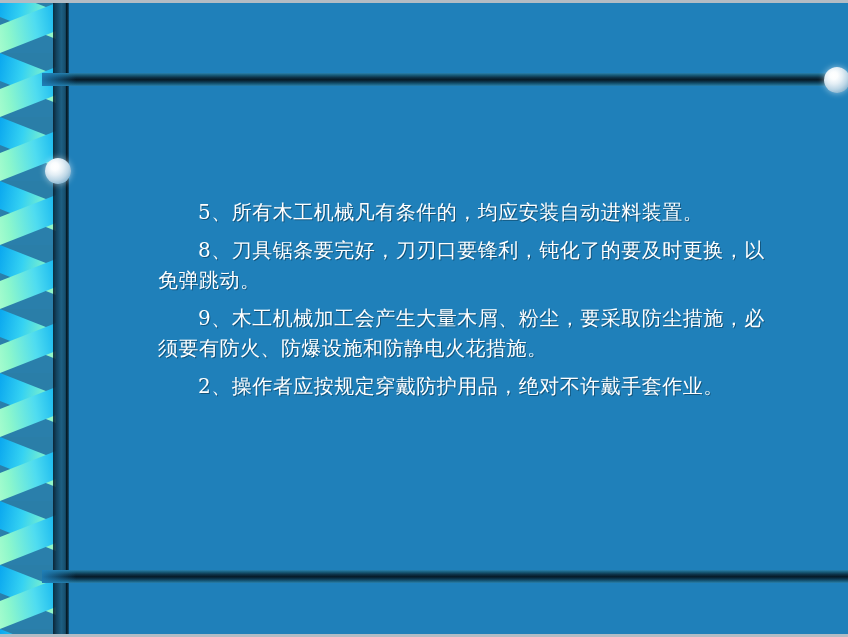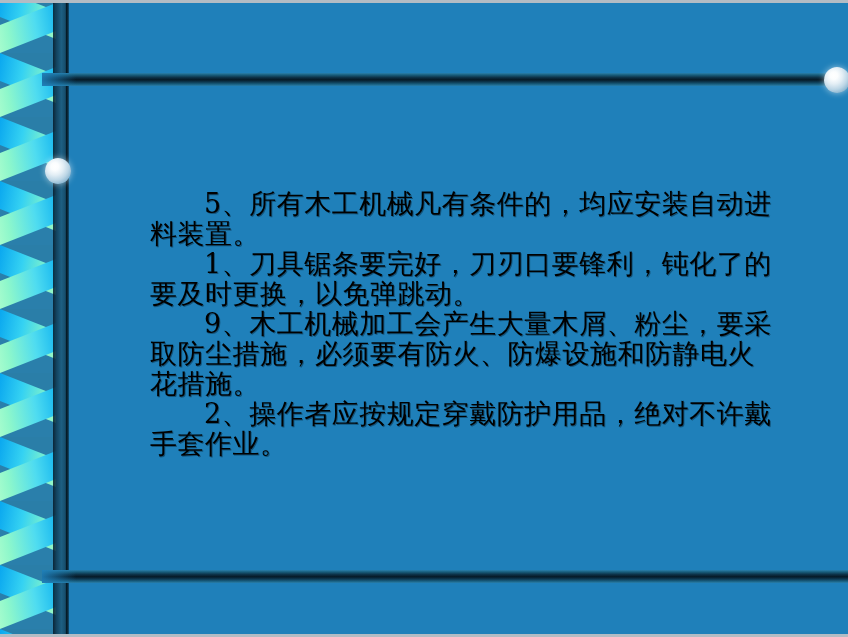--- a/index.html
+++ b/index.html
@@ -147,27 +147,27 @@
   #sphere-right { left: 824px; top: 64px;  width: 26px; height: 26px; }
 
   
   .content {
     position: absolute;
     left: 150px;
     top: 186px;
     width: 625px;
   }
   .para {
-    color: #000000;
+    color: #ffffff;
     font-family: "DejaVu Serif", "Liberation Serif", serif;
-    font-size: 27px;
+    font-size: 20px;
     line-height: 30px;
     letter-spacing: .5px;
     text-indent: 2em;
-    margin: 0;
+    margin: 8px;
     text-shadow: 1px 1px 0 rgba(10,45,70,.55);
     white-space: normal;
   }
 </style>
 </head>
 <body>
 
 <div id="slide">
 
   <div class="ribbon-strip" id="ribbon-strip">
@@ -243,18 +243,18 @@
   <div class="spine-edge"></div>
 
   <div class="divider" id="divider-top"></div>
   <div class="divider" id="divider-bottom"></div>
 
   <div class="sphere" id="sphere-left"></div>
   <div class="sphere" id="sphere-right"></div>
 
   <div class="content">
     <p class="para">5、所有木工机械凡有条件的，均应安装自动进料装置。</p>
-    <p class="para">1、刀具锯条要完好，刀刃口要锋利，钝化了的要及时更换，以免弹跳动。</p>
+    <p class="para">8、刀具锯条要完好，刀刃口要锋利，钝化了的要及时更换，以免弹跳动。</p>
     <p class="para">9、木工机械加工会产生大量木屑、粉尘，要采取防尘措施，必须要有防火、防爆设施和防静电火花措施。</p>
     <p class="para">2、操作者应按规定穿戴防护用品，绝对不许戴手套作业。</p>
   </div>
 
 </div>
 
 </body></html>

